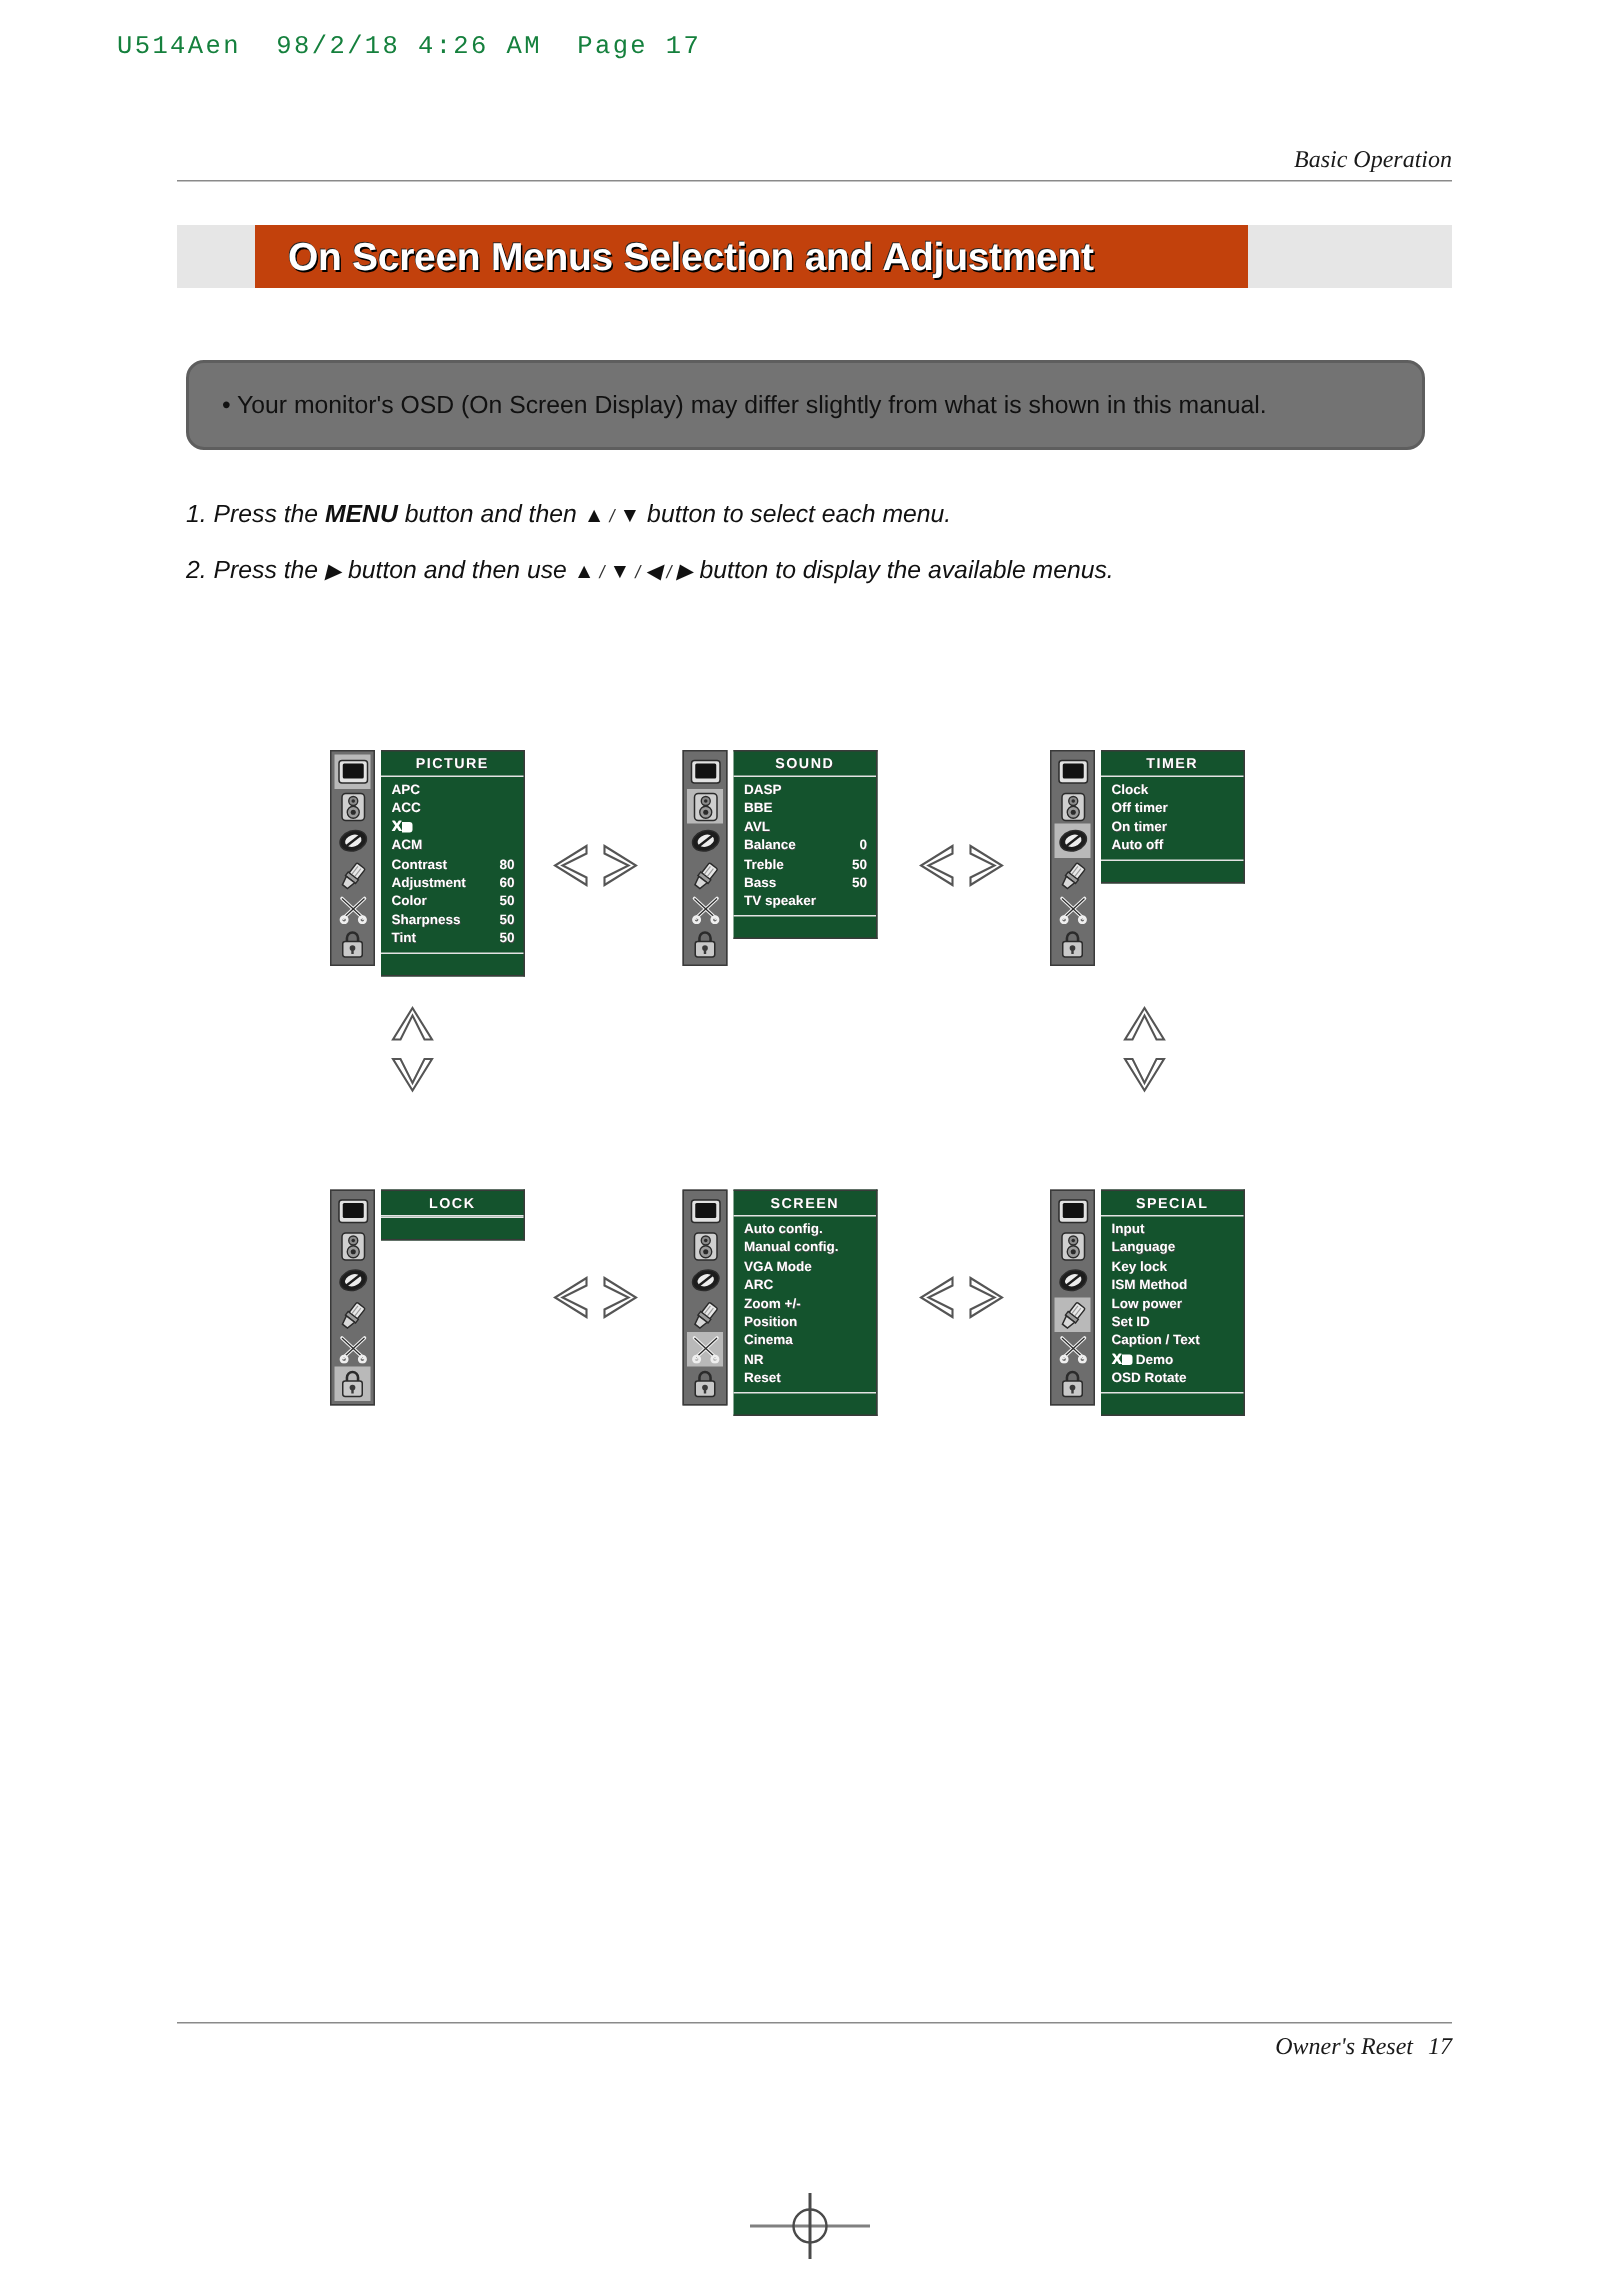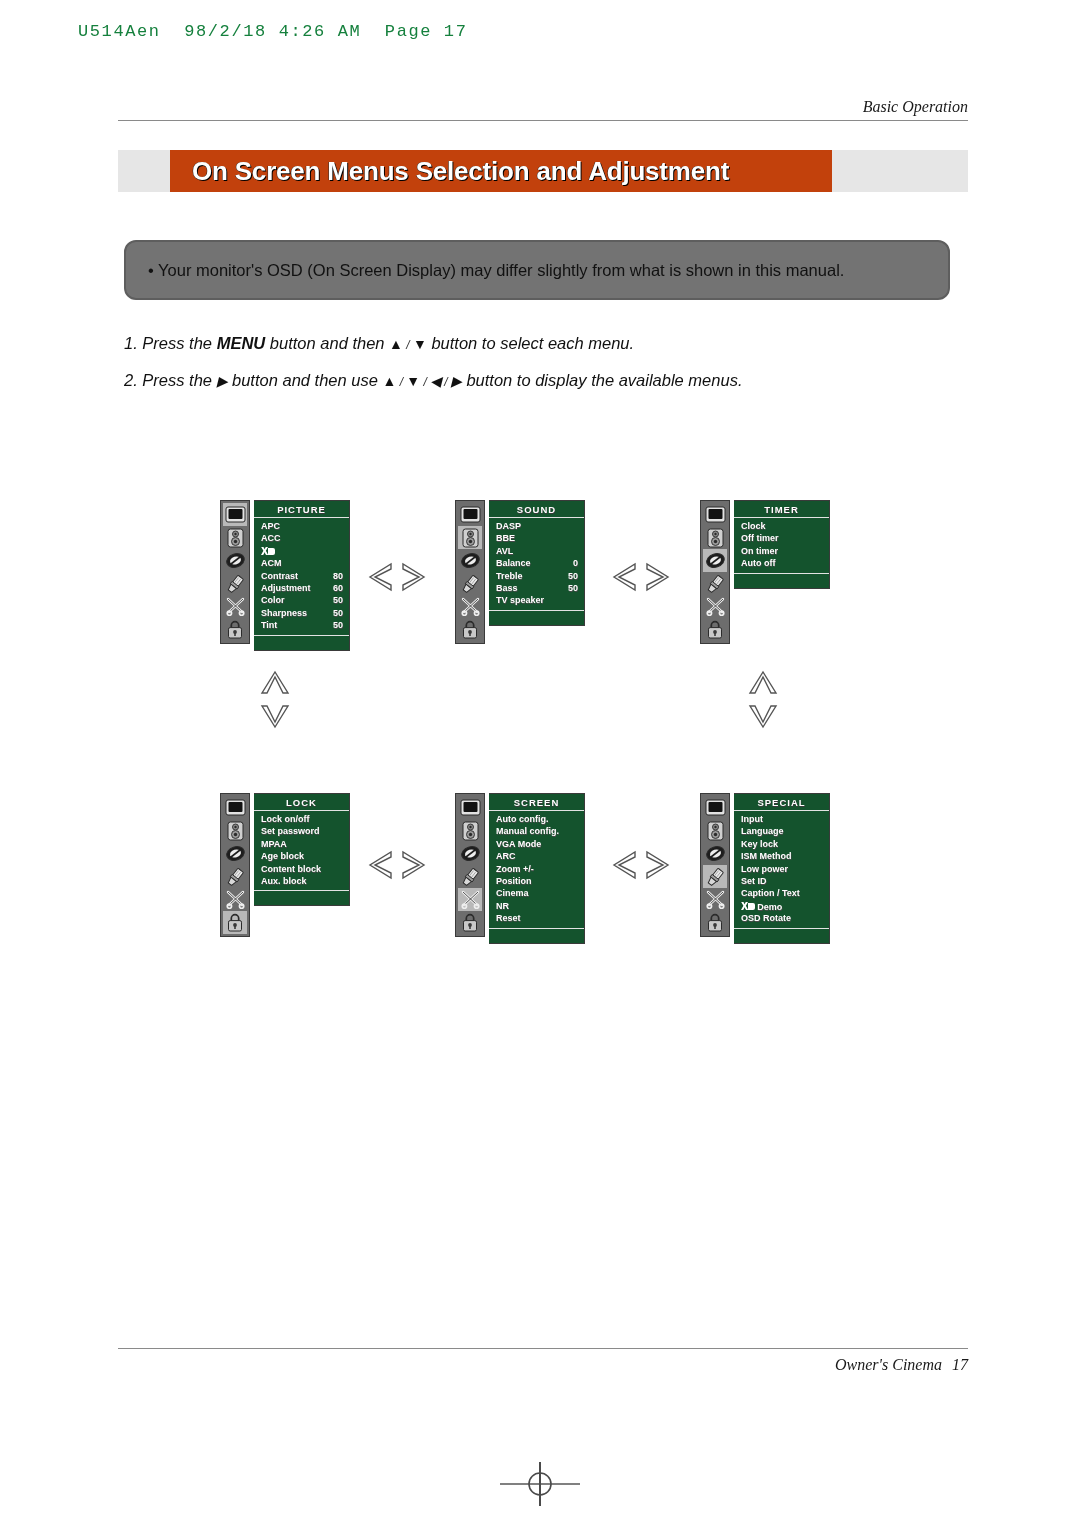--- a/index.html
+++ b/index.html
@@ -591,40 +591,20 @@
           <svg width="16" height="19" viewBox="0 0 16 19">
             <path d="M4.3 8 V5.4 a3.7 3.7 0 0 1 7.4 0 V8" fill="none" stroke="#2b2b2b" stroke-width="1.7"></path>
             <rect x="1.5" y="7.6" width="13" height="10.4" rx="1.6" fill="#c9c9c9" stroke="#2b2b2b" stroke-width="1"></rect>
             <circle cx="8" cy="12" r="1.9" fill="#3a3a3a"></circle>
             <rect x="7.2" y="12.6" width="1.6" height="3.4" fill="#3a3a3a"></rect>
           </svg>
         </div>
       </div>
       <div class="osd-body">
         <div class="osd-title">LOCK</div>
-        <div class="osd-items">
-          <div class="osd-row">
-            <span>Lock on/off</span>
-          </div>
-          <div class="osd-row">
-            <span>Set password</span>
-          </div>
-          <div class="osd-row">
-            <span>MPAA</span>
-          </div>
-          <div class="osd-row">
-            <span>Age block</span>
-          </div>
-          <div class="osd-row">
-            <span>Content block</span>
-          </div>
-          <div class="osd-row">
-            <span>Aux. block</span>
-          </div>
-        </div>
         <div class="osd-foot"></div>
       </div>
     </div>
   </div>
 <div class="osd" id="osd-screen" style="left:455px; top:793px;">
     <div class="osd-inner">
       <div class="osd-side">
         <div class="osd-ico">
           <svg width="21" height="17" viewBox="0 0 21 17">
             <rect x="1" y="1" width="19" height="15" rx="2" fill="#e2e2e2" stroke="#2b2b2b" stroke-width="1"></rect>
@@ -855,20 +835,20 @@
   <svg class="gl" width="30" height="26" viewBox="0 0 30 26">
     <polygon points="2,23 7,23 15,7 23,23 28,23 15,2" fill="#ffffff" stroke="#555" stroke-width="1.4" stroke-linejoin="miter"></polygon>
   </svg>
   <svg class="gl" width="30" height="26" viewBox="0 0 30 26">
     <polygon points="2,3 7,3 15,19 23,3 28,3 15,24" fill="#ffffff" stroke="#555" stroke-width="1.4" stroke-linejoin="miter"></polygon>
   </svg>
 </div>
 
 <div class="foot-rule"></div>
 <div class="footer">
-  <span>Owner's Cinema</span><span class="pg">17</span>
+  <span>Owner's Reset</span><span class="pg">17</span>
 </div>
 
 <svg class="regmark" viewBox="0 0 80 44">
   <line x1="0" y1="22" x2="80" y2="22" stroke="#808080" stroke-width="2"></line>
   <line x1="40" y1="0" x2="40" y2="44" stroke="#4a4a4a" stroke-width="2"></line>
   <circle cx="40" cy="22" r="11" fill="none" stroke="#4a4a4a" stroke-width="1.6"></circle>
 </svg>
 
 </body></html>

